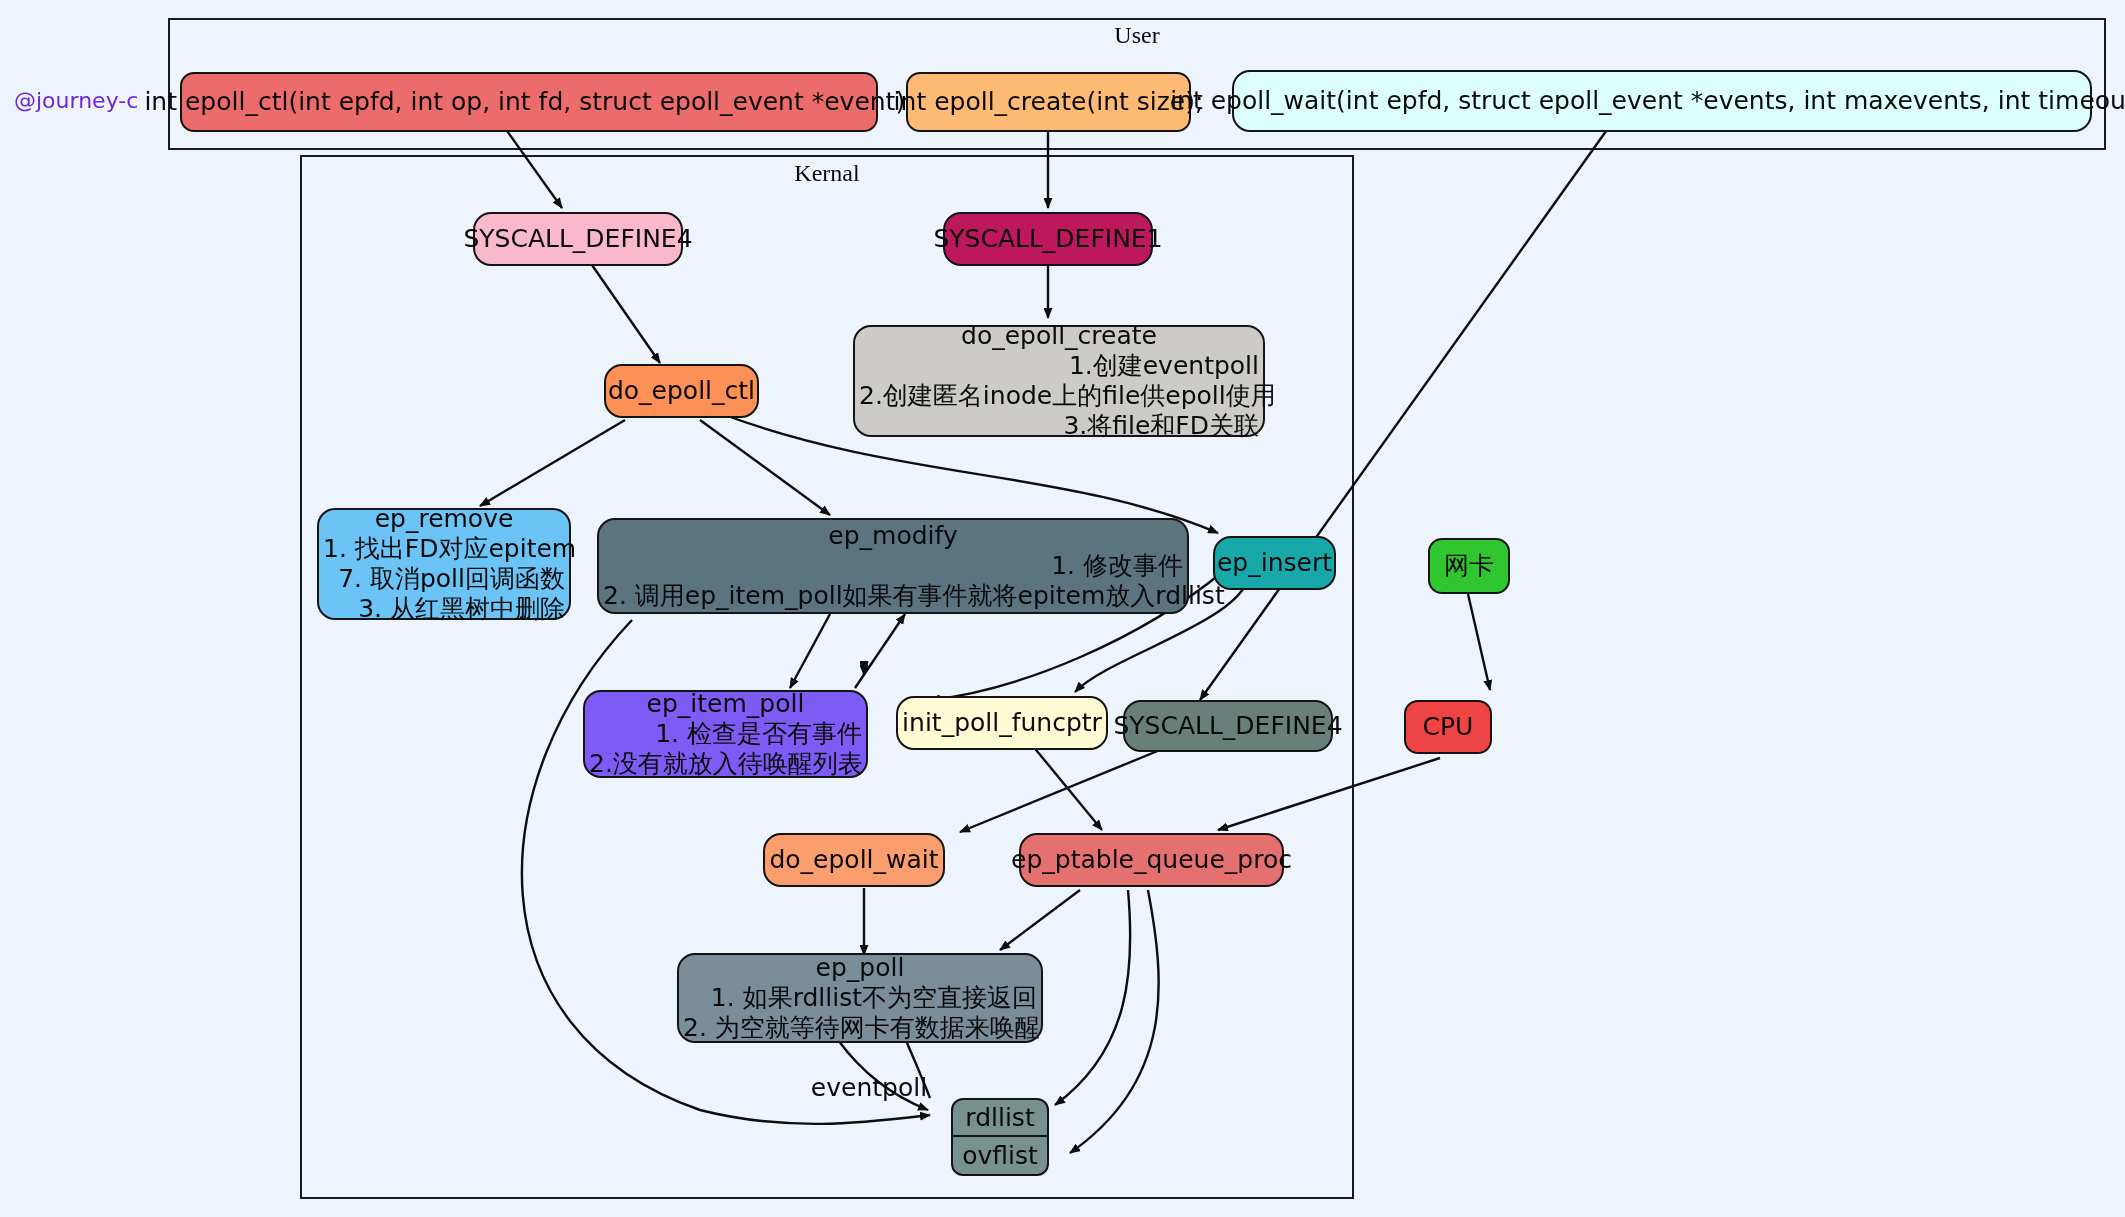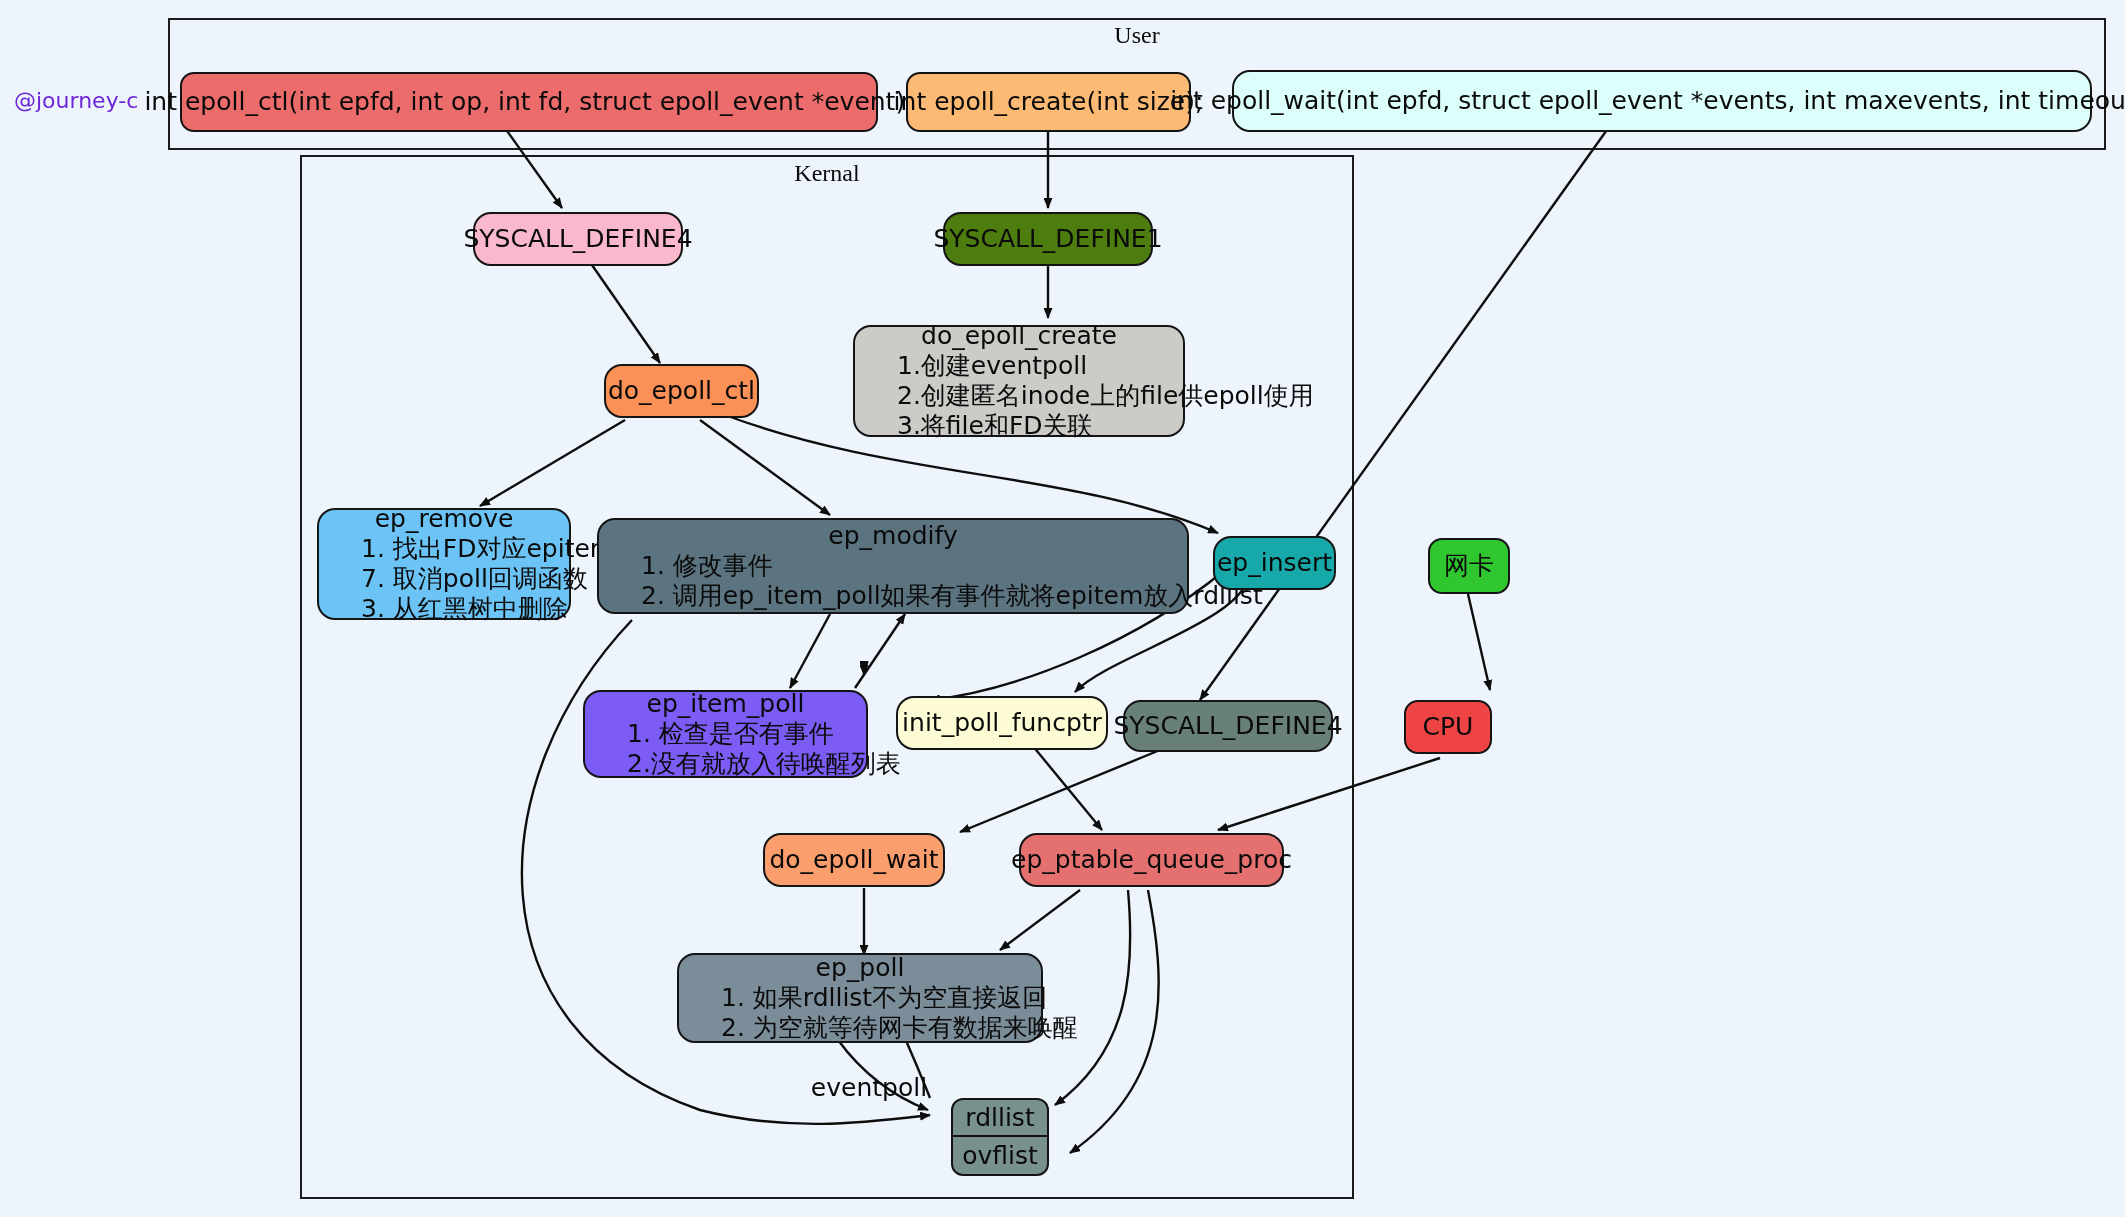--- a/index.html
+++ b/index.html
@@ -47,23 +47,22 @@
     color: #0a0a0a;
     font-size: 25px;
     line-height: 1.20;
     white-space: nowrap;
   }
   .node .title {
     text-align: center;
     padding: 0 10px;
   }
   .node .lines {
-    padding: 0 14px;
-    text-align: left;
-    margin-left: 28px;
+    padding: 0 4px;
+    text-align: right;
   }
   .node.single {
     align-items: center;
     justify-content: center;
   }
   .node.single .title { padding: 0 16px; }
   .watermark {
     position: absolute;
     color: #6d28d9;
     font-size: 22px;
@@ -180,29 +179,29 @@
   </div>
 
   <div class="node single" style="left:1232px; top:70px; width:860px; height:62px; background:#ddfffb; border-radius:18px;">
     <div class="title">int epoll_wait(int epfd, struct epoll_event *events, int maxevents, int timeout);</div>
   </div>
 
   <div class="node single" style="left:473px; top:212px; width:210px; height:54px; background:#f9b8cb;">
     <div class="title">SYSCALL_DEFINE4</div>
   </div>
 
-  <div class="node single" style="left:943px; top:212px; width:210px; height:54px; background:#4d7c0f;">
+  <div class="node single" style="left:943px; top:212px; width:210px; height:54px; background:#be185d;">
     <div class="title">SYSCALL_DEFINE1</div>
   </div>
 
   <div class="node single" style="left:604px; top:364px; width:155px; height:54px; background:#fb9157;">
     <div class="title">do_epoll_ctl</div>
   </div>
 
-  <div class="node" style="left:853px; top:325px; width:332px; height:112px; background:#cdcbc8;">
+  <div class="node" style="left:853px; top:325px; width:412px; height:112px; background:#cdcbc8;">
     <div class="title">do_epoll_create</div>
     <div class="lines">1.创建eventpoll</div>
     <div class="lines">2.创建匿名inode上的file供epoll使用</div>
     <div class="lines">3.将file和FD关联</div>
   </div>
 
   <div class="node" style="left:317px; top:508px; width:254px; height:112px; background:#6cc3f5;">
     <div class="title">ep_remove</div>
     <div class="lines">1. 找出FD对应epitem</div>
     <div class="lines">7. 取消poll回调函数</div>

